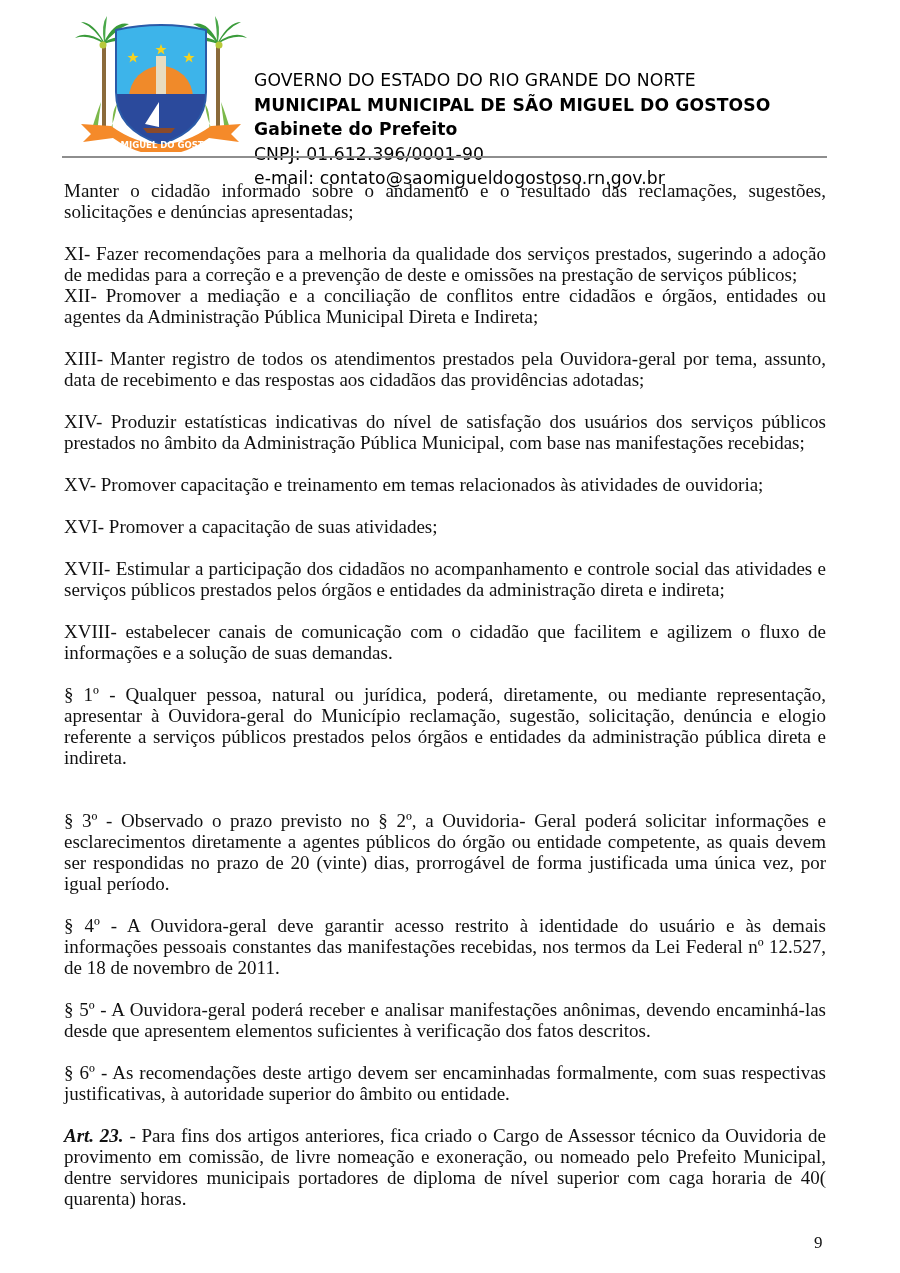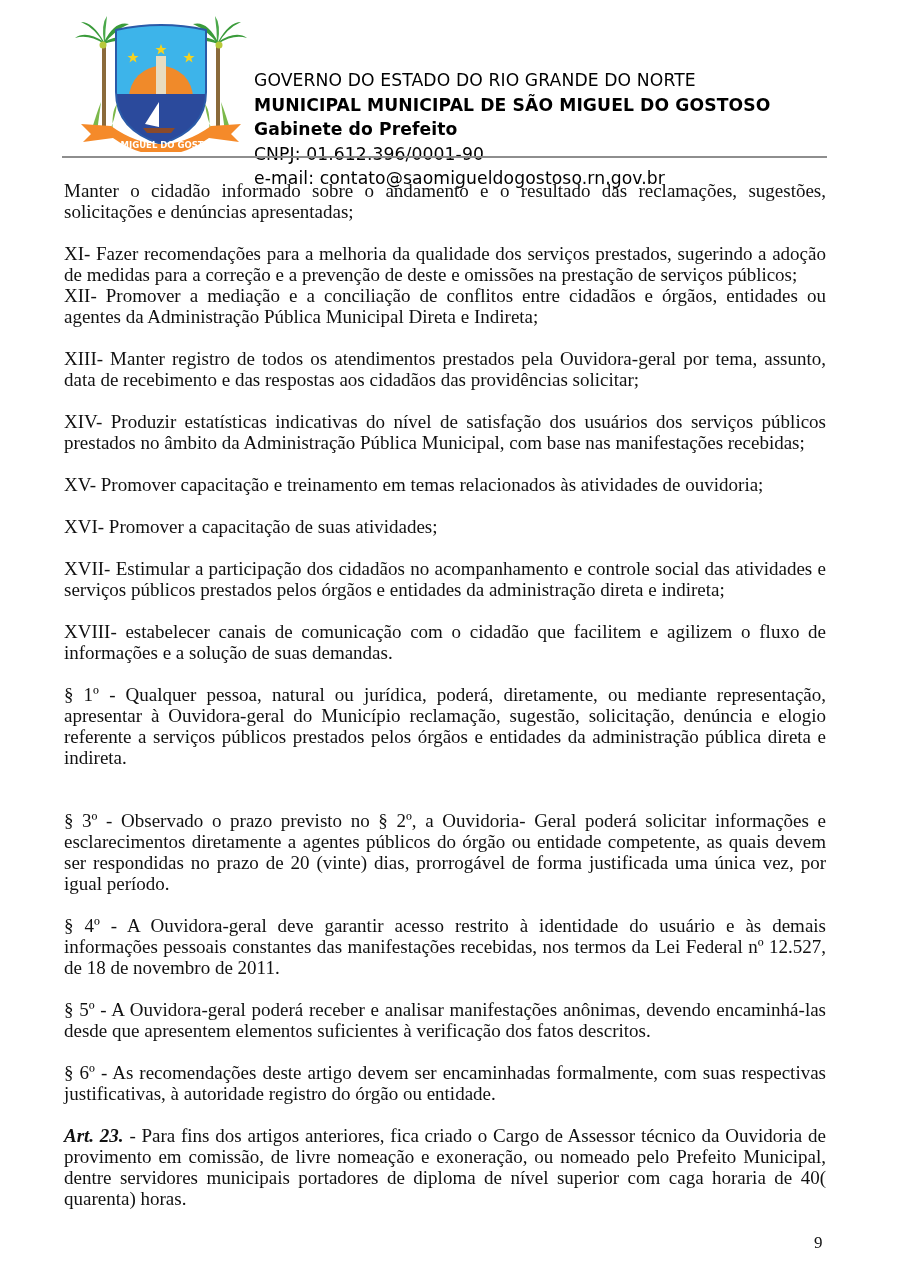--- a/index.html
+++ b/index.html
@@ -90,40 +90,40 @@
   </div>
 
   <div class="header-rule"></div>
 
   <div class="body-text">
     <p>Manter o cidadão informado sobre o andamento e o resultado das reclamações, sugestões, solicitações e denúncias apresentadas;</p>
     <div class="gap"></div>
     <p>XI- Fazer recomendações para a melhoria da qualidade dos serviços prestados, sugerindo a adoção de medidas para a correção e a prevenção de deste e omissões na prestação de serviços públicos;</p>
     <p>XII- Promover a mediação e a conciliação de conflitos entre cidadãos e órgãos, entidades ou agentes da Administração Pública Municipal Direta e Indireta;</p>
     <div class="gap"></div>
-    <p>XIII- Manter registro de todos os atendimentos prestados pela Ouvidora-geral por tema, assunto, data de recebimento e das respostas aos cidadãos das providências solicitar;</p>
+    <p>XIII- Manter registro de todos os atendimentos prestados pela Ouvidora-geral por tema, assunto, data de recebimento e das respostas aos cidadãos das providências adotadas;</p>
     <div class="gap"></div>
     <p>XIV- Produzir estatísticas indicativas do nível de satisfação dos usuários dos serviços públicos prestados no âmbito da Administração Pública Municipal, com base nas manifestações recebidas;</p>
     <div class="gap"></div>
     <p>XV- Promover capacitação e treinamento em temas relacionados às atividades de ouvidoria;</p>
     <div class="gap"></div>
     <p>XVI- Promover a capacitação de suas atividades;</p>
     <div class="gap"></div>
     <p>XVII- Estimular a participação dos cidadãos no acompanhamento e controle social das atividades e serviços públicos prestados pelos órgãos e entidades da administração direta e indireta;</p>
     <div class="gap"></div>
     <p>XVIII- estabelecer canais de comunicação com o cidadão que facilitem e agilizem o fluxo de informações e a solução de suas demandas.</p>
     <div class="gap"></div>
     <p>§ 1º - Qualquer pessoa, natural ou jurídica, poderá, diretamente, ou mediante representação, apresentar à Ouvidora-geral do Município reclamação, sugestão, solicitação, denúncia e elogio referente a serviços públicos prestados pelos órgãos e entidades da administração pública direta e indireta.</p>
     <div class="gap"></div>
     <div class="gap"></div>
     <p>§ 3º - Observado o prazo previsto no § 2º, a Ouvidoria- Geral poderá solicitar informações e esclarecimentos diretamente a agentes públicos do órgão ou entidade competente, as quais devem ser respondidas no prazo de 20 (vinte) dias, prorrogável de forma justificada uma única vez, por igual período.</p>
     <div class="gap"></div>
     <p>§ 4º - A Ouvidora-geral deve garantir acesso restrito à identidade do usuário e às demais informações pessoais constantes das manifestações recebidas, nos termos da Lei Federal nº 12.527, de 18 de novembro de 2011.</p>
     <div class="gap"></div>
     <p>§ 5º - A Ouvidora-geral poderá receber e analisar manifestações anônimas, devendo encaminhá-las desde que apresentem elementos suficientes à verificação dos fatos descritos.</p>
     <div class="gap"></div>
-    <p>§ 6º - As recomendações deste artigo devem ser encaminhadas formalmente, com suas respectivas justificativas, à autoridade registro do órgão ou entidade.</p>
+    <p>§ 6º - As recomendações deste artigo devem ser encaminhadas formalmente, com suas respectivas justificativas, à autoridade superior do âmbito ou entidade.</p>
     <div class="gap"></div>
     <p><span class="art-label">Art. 23.</span><span> - Para fins dos artigos anteriores, fica criado o Cargo de Assessor técnico da Ouvidoria de provimento em comissão, de livre nomeação e exoneração, ou nomeado pelo Prefeito Municipal, dentre servidores municipais portadores de diploma de nível superior com caga horaria de 40( quarenta) horas.</span></p>
   </div>
 
   <div class="page-number">9</div>
 </div>
 
 </body></html>

